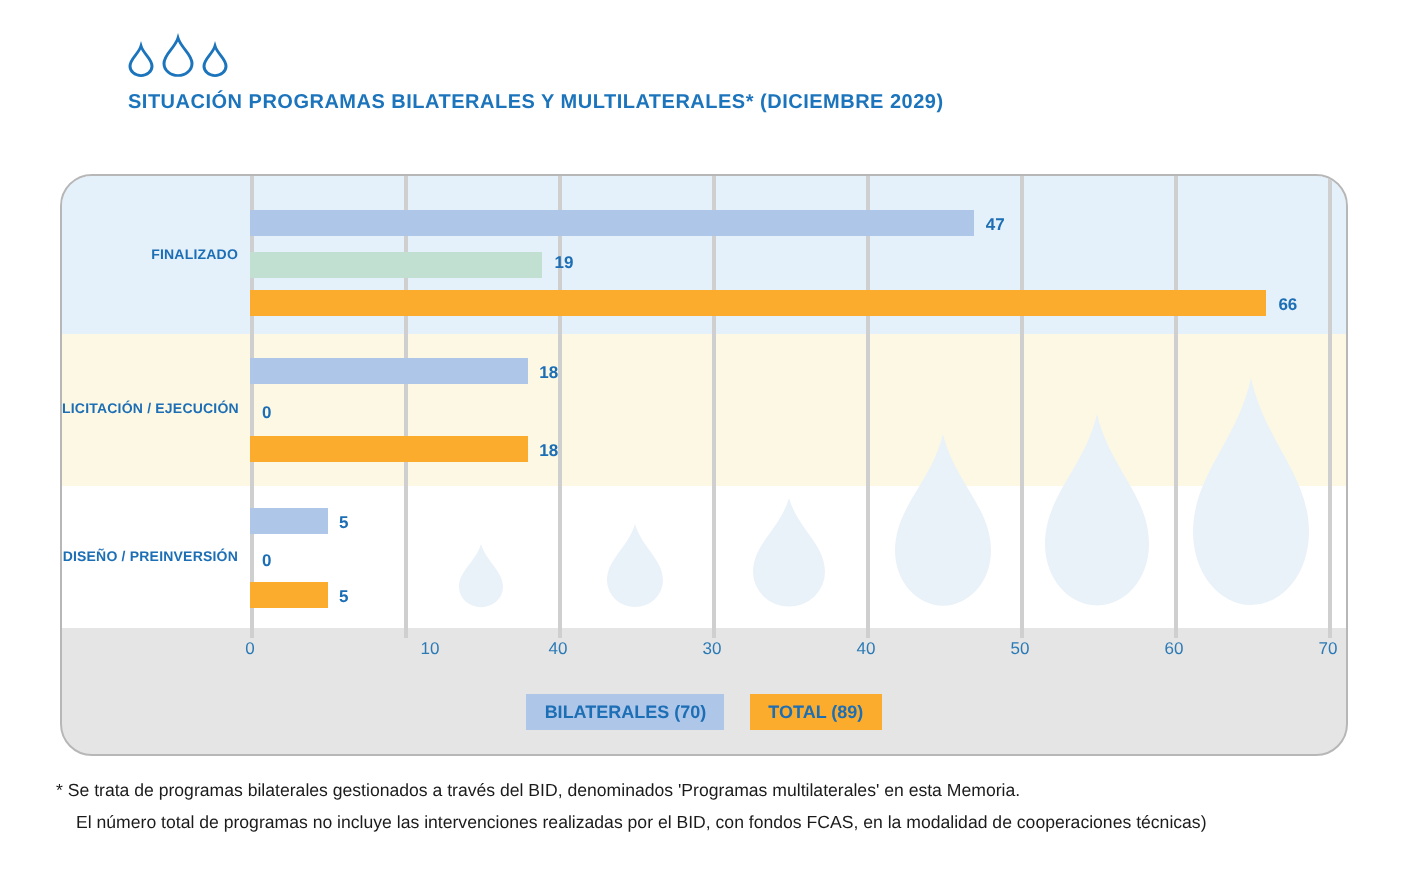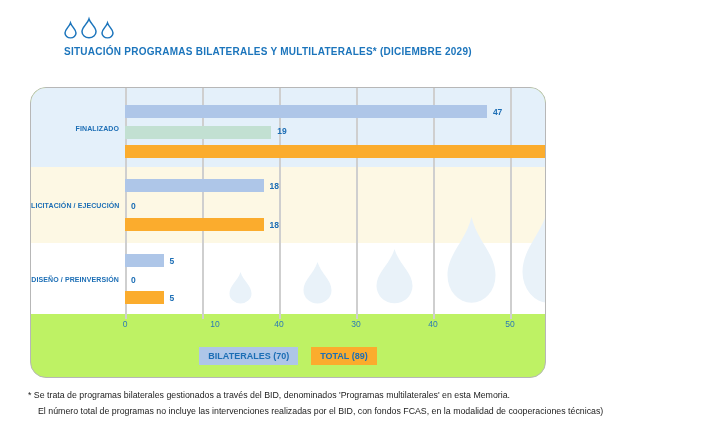--- a/index.html
+++ b/index.html
@@ -6,22 +6,22 @@
   html,body { width:705px; height:445px; background:#ffffff;
               font-family:"Liberation Sans", sans-serif; overflow:hidden; }
   #stage { position:relative; width:705px; height:445px; background:#fff; }
 
   
   #logo-drops { position:absolute; left:64px; top:16px; width:50px; height:24px; }
   #page-title { position:absolute; left:64px; top:46px; font-size:10px; font-weight:bold;
                 color:#1c75bc; letter-spacing:.25px; white-space:nowrap; }
 
   
-  #panel { position:absolute; left:30px; top:87px; width:516px; height:291px;
-           background:#bef264; border:1.5px solid #b7b7b7; border-radius:16px; overflow:hidden;text-decoration:underline; }
+  #panel { position:absolute; left:30px; top:87px; width:644px; height:291px;
+           background:#e5e5e5; border:1.5px solid #b7b7b7; border-radius:16px; overflow:hidden;text-decoration:underline; }
   .band { position:absolute; left:0; width:100%; }
   .gridline { position:absolute; top:0; width:1.5px; height:226px; }
   .tickmark { position:absolute; top:226px; width:1.5px; height:5px; }
   .tick-label { position:absolute; top:231px; transform:translateX(-50%);
                 font-size:8.5px; color:#2b7ab5; }
   .row-label { position:absolute; left:0; width:88px; text-align:right;
                font-size:7px; font-weight:bold; color:#1c6eb5; letter-spacing:.1px;
                transform:translateY(-50%); white-space:nowrap; }
   .bar { position:absolute; height:13px; }
   .bar-value { position:absolute; font-size:8.5px; font-weight:bold; color:#1c6eb5;

